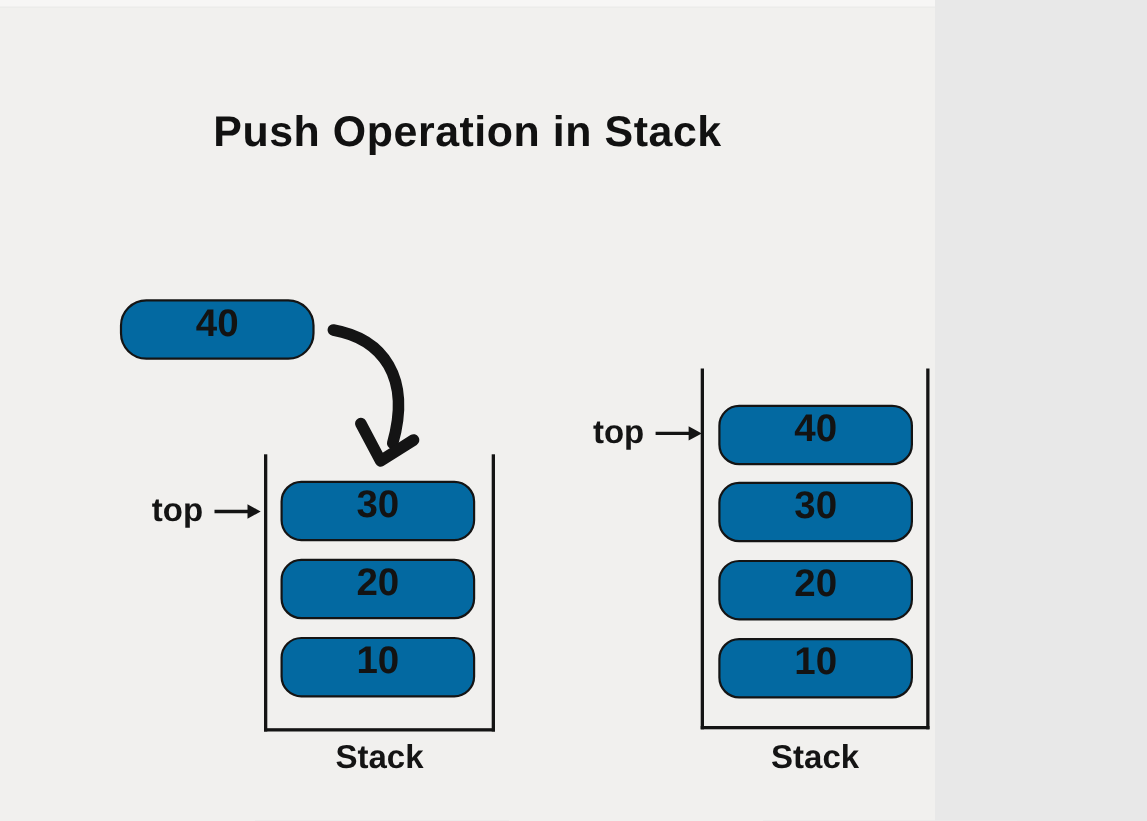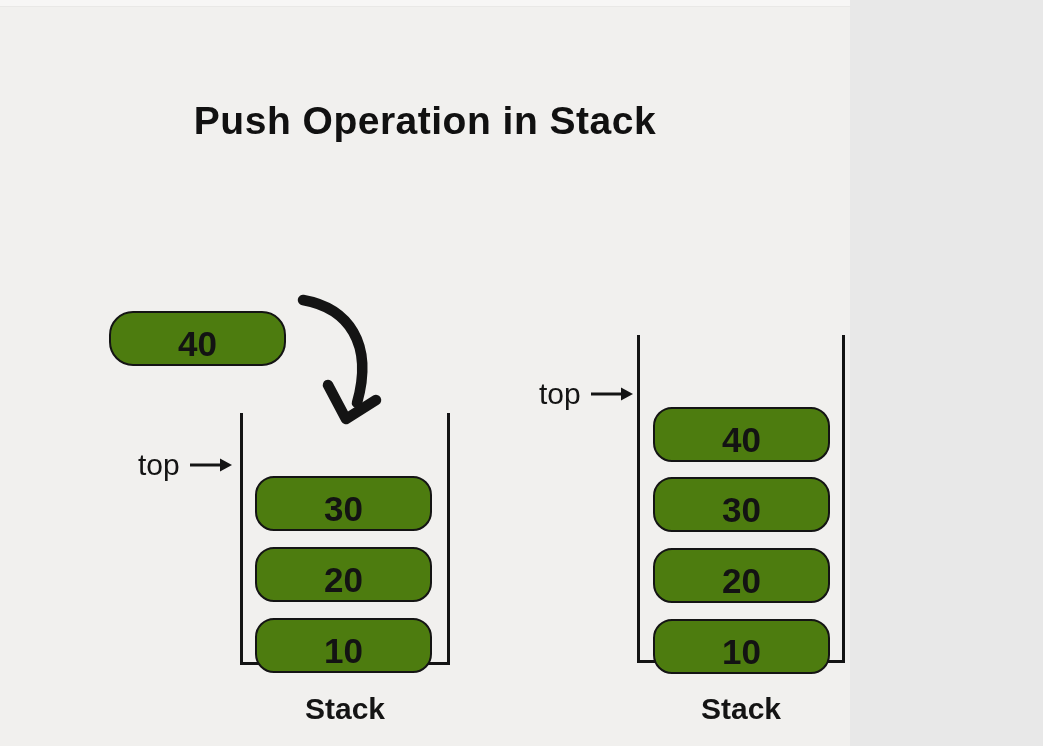--- a/index.html
+++ b/index.html
@@ -30,27 +30,26 @@
     position: absolute;
     left: 926px; top: 33px;
     width: 64px; height: 42px;
   }
   
   .vbox {
     position: absolute;
     height: 55px;
     border: 2.5px solid #141414;
     border-radius: 19px;
-    background: #4d7c0f;
+    background: #0369a1;
     display: flex;
-    align-items: flex-end;
+    align-items: flex-start;
     justify-content: center;
     font-size: 35px;
     font-weight: 700;
-    margin-top: 39px;
   }
   .push-box {
     left: 109px; top: 272px; width: 177px;
     border-radius: 24px;
   }
   
   .stack-container {
     position: absolute;
     border-left: 3px solid #141414;
     border-right: 3px solid #141414;
@@ -59,37 +58,36 @@
   }
   .stack-left  { left: 240px; top: 413px; width: 210px; height: 252px; }
   .stack-right { left: 637px; top: 335px; width: 208px; height: 328px; }
 
   .slot-l { left: 255px; width: 177px; }
   .slot-r { left: 653px; width: 177px; }
 
   .top-label {
     position: absolute;
     font-size: 30px;
-    font-weight: 400;
+    font-weight: 700;
     color: #141414;
     display: flex;
     align-items: center;
     gap: 9px;
   }
   .top-label-left  { left: 138px; top: 448px; }
   .top-label-right { left: 539px; top: 377px; }
   .top-arrow { display: block; }
 
   .stack-caption {
     position: absolute;
     text-align: center;
     font-size: 30px;
     font-weight: 700;
     color: #141414;
-    margin-top: 20px;
   }
   .caption-left  { left: 240px; top: 672px; width: 210px; }
   .caption-right { left: 637px; top: 672px; width: 208px; }
 
   .push-arrow {
     position: absolute;
     left: 290px; top: 283px;
     width: 115px; height: 152px;
   }
 </style>

